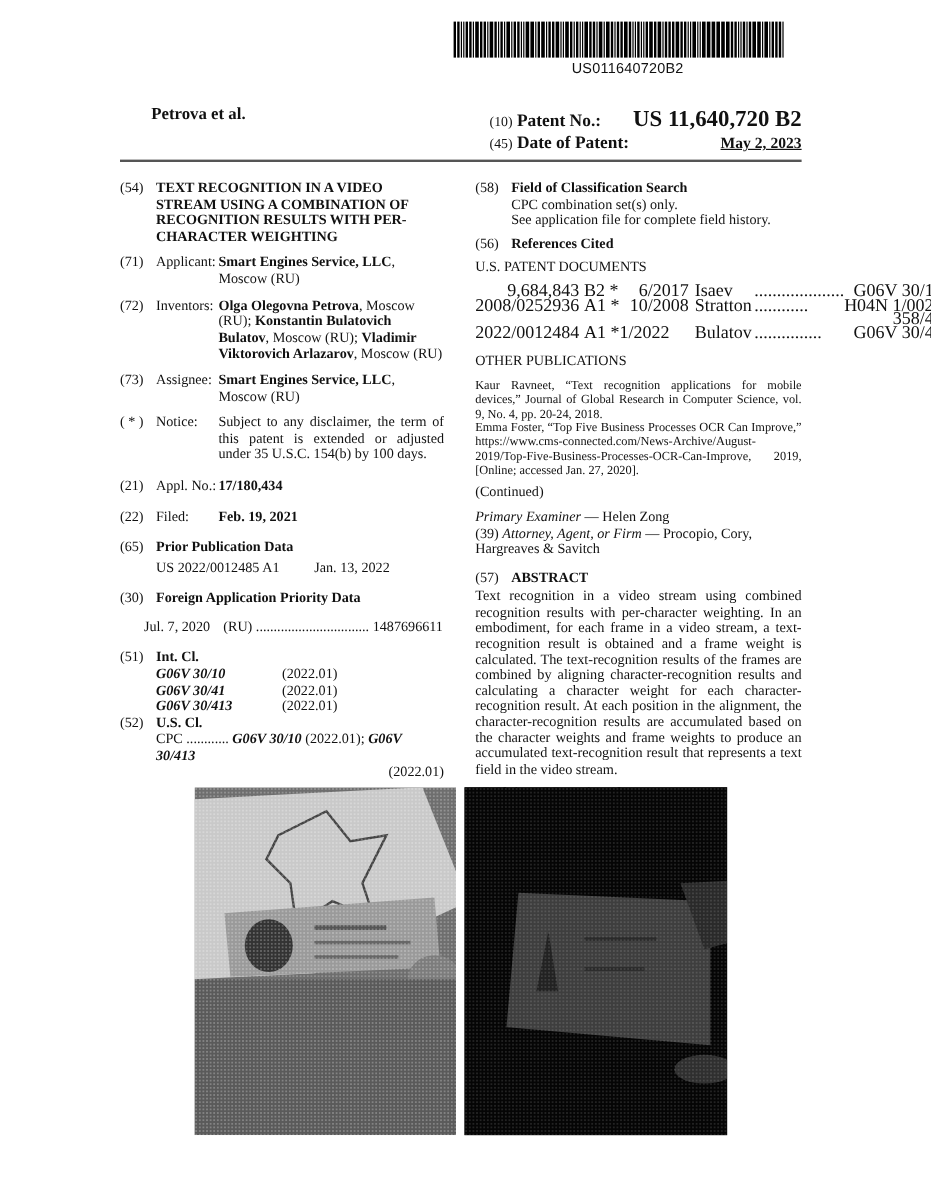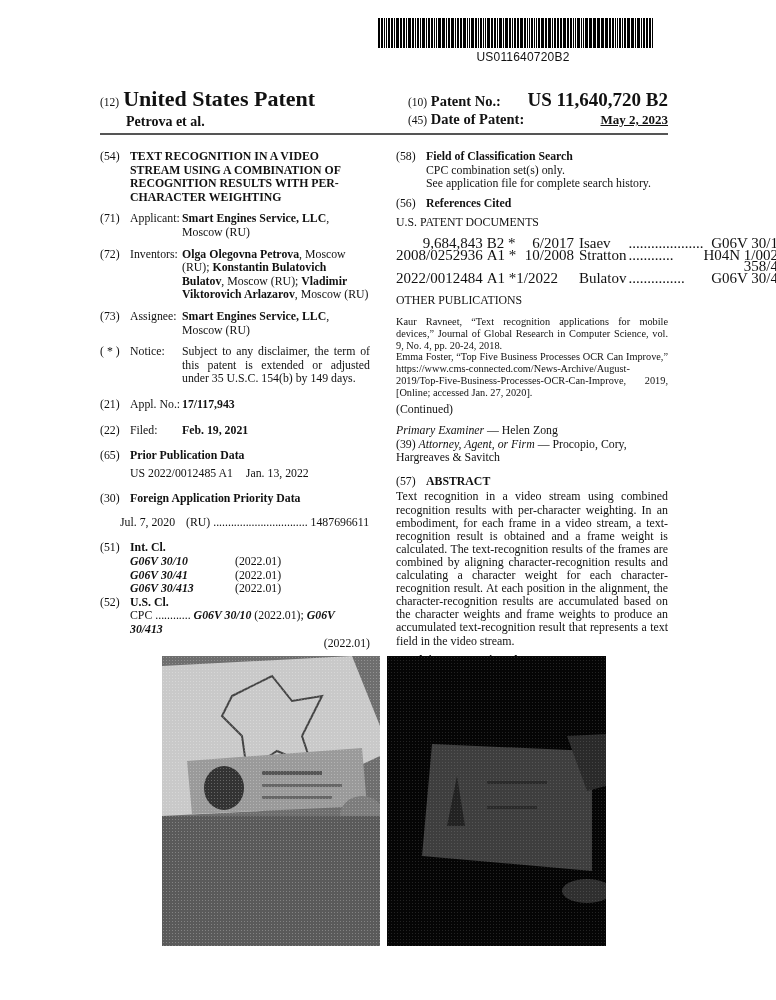--- a/index.html
+++ b/index.html
@@ -144,22 +144,20 @@
     <span style="width: 3px;"></span>
     <span style="width: 1px;"></span>
     <span style="width: 2px;"></span>
     <span style="width: 2px;"></span>
     <span style="width: 2px;"></span>
     <span style="width: 1px;"></span>
   </div>
 <div id="barcode-text" class="abs">US011640720B2</div>
 
 <div id="header-left" class="abs">
-  <div><span class="lbl-num">(12)</span>
-  <span class="title">United States Patent</span></div>
   <div class="inventors">Petrova et al.</div>
 </div>
 
 <div id="header-right" class="abs">
   <div class="hr-row">
     <span class="k"><span class="lbl-num">(10)</span> <span>Patent No.:</span></span>
     <span class="v1">US 11,640,720 B2</span>
   </div>
   <div class="hr-row">
     <span class="k"><span class="lbl-num">(45)</span> <span>Date of Patent:</span></span>
@@ -186,39 +184,39 @@
     </span>
   </div>
   <div class="field">
     <span class="num">(73)</span>
     <span class="name">Assignee:</span>
     <span class="val"><b>Smart Engines Service, LLC</b><span>, Moscow (RU)</span></span>
   </div>
   <div class="field">
     <span class="num">( * )</span>
     <span class="name">Notice:</span>
-    <span class="val justify">Subject to any disclaimer, the term of this patent is extended or adjusted under 35 U.S.C. 154(b) by 149 days.</span>
+    <span class="val justify">Subject to any disclaimer, the term of this patent is extended or adjusted under 35 U.S.C. 154(b) by 100 days.</span>
   </div>
   <div class="field" style="margin-top:12px">
     <span class="num">(21)</span>
     <span class="name">Appl. No.:</span>
-    <span class="val bold">17/117,943</span>
+    <span class="val bold">17/180,434</span>
   </div>
   <div class="field" style="margin-top:12px">
     <span class="num">(22)</span>
     <span class="name">Filed:</span>
     <span class="val bold">Feb. 19, 2021</span>
   </div>
   <div class="field" style="margin-top:12px;margin-bottom:4px">
     <span class="num">(65)</span>
     <span class="val bold center">Prior Publication Data</span>
   </div>
   <div style="margin-left:30px;margin-bottom:12px">
     <span>US 2022/0012485 A1</span>
-    <span style="margin-left:10px">Jan. 13, 2022</span>
+    <span style="margin-left:26px">Jan. 13, 2022</span>
   </div>
   <div class="field" style="margin-bottom:10px">
     <span class="num">(30)</span>
     <span class="val bold center">Foreign Application Priority Data</span>
   </div>
   <div style="margin-left:20px;margin-bottom:12px">
     <span>Jul. 7, 2020</span>
     <span style="margin-left:8px">(RU)</span>
     <span>................................</span>
     <span>1487696611</span>
@@ -243,21 +241,21 @@
     <div style="text-align:right">(2022.01)</div>
   </div>
 </div>
 
 <div id="right-col" class="col">
   <div class="field" style="margin-bottom:2px">
     <span class="num">(58)</span>
     <span class="val">
       <div class="bold">Field of Classification Search</div>
       <div>CPC combination set(s) only.</div>
-      <div>See application file for complete search history.</div>
+      <div>See application file for complete field history.</div>
     </span>
   </div>
   <div class="field" style="margin-top:6px;margin-bottom:6px">
     <span class="num">(56)</span>
     <span class="val bold center" style="margin-right:30px">References Cited</span>
   </div>
   <div class="center">U.S. PATENT DOCUMENTS</div>
   <table class="ref-table">
     <tbody id="ref-body">
         <tr>

